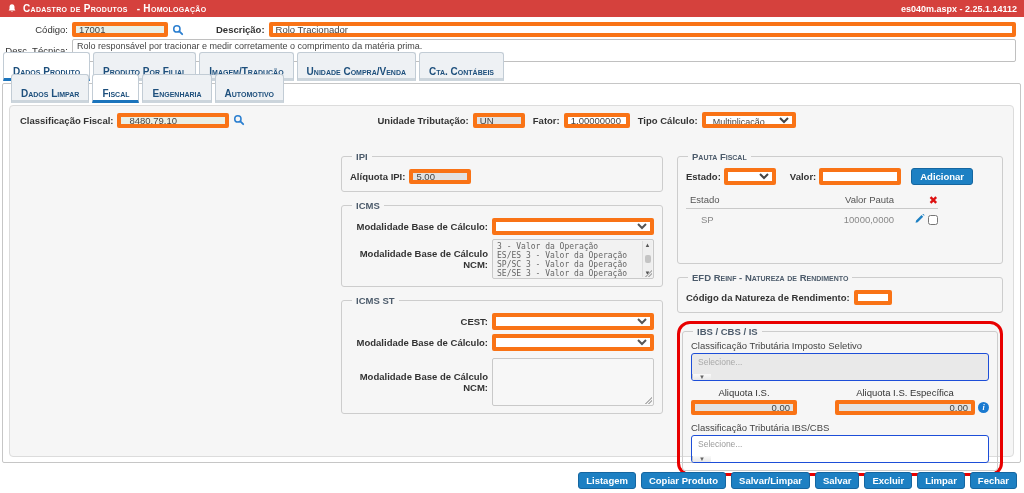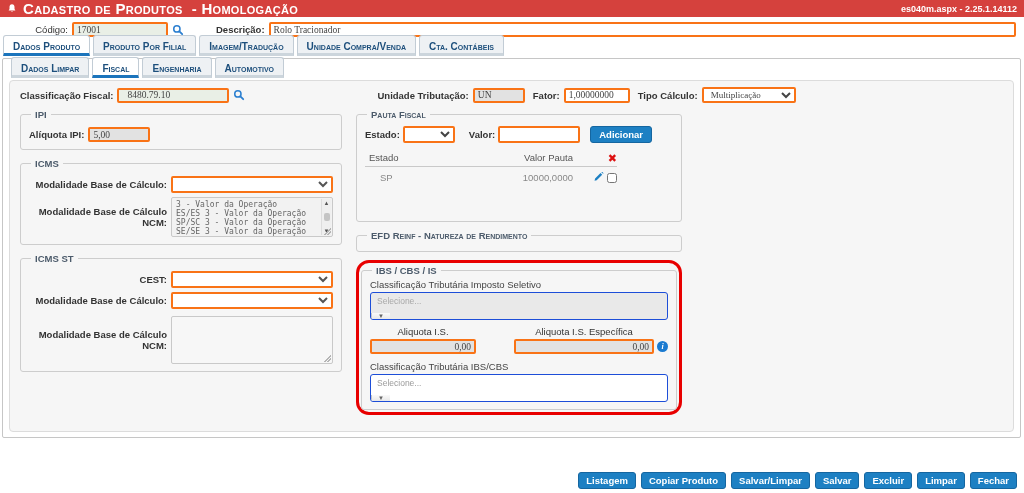--- a/index.html
+++ b/index.html
@@ -5,60 +5,60 @@
   * { margin:0; padding:0; box-sizing:border-box; }
   html,body { width:1024px; height:493px; }
   body {
     position:relative; background:#fff; overflow:hidden;
     font-family:"Liberation Sans","DejaVu Sans",sans-serif;
     font-size:9.5px; color:#333;
   }
   
   .titlebar { height:17px; background:#d5413d; color:#fff; display:flex; align-items:center; padding:0 7px; }
   .titlebar .bell { margin-right:6px; display:flex; align-items:center; }
-  .titlebar .title, .titlebar .env { font-weight:bold; font-variant:small-caps; font-size:15px; letter-spacing:.3px; }
+  .titlebar .title, .titlebar .env { font-weight:bold; font-variant:small-caps; font-size:10px; letter-spacing:.3px; }
   .titlebar .env { margin-left:9px; }
   .titlebar .page-ref { margin-left:auto; font-size:9px; font-weight:bold; }
   
   .form-header { padding:3px 8px 2px 0; }
   .fh-row { display:flex; align-items:center; margin-top:2px; }
   .fh-label { width:72px; text-align:right; padding-right:4px; flex:none; }
   .bold { font-weight:bold; }
   input[type=text], select, .txtbox {
-    border:2px solid #f97316; border-radius:2px; font-family:Liberation Serif, serif;
+    border:4px solid #f97316; border-radius:2px; font-family:Liberation Sans, sans-serif;
     font-size:9.5px; height:15px; padding:0 3px; color:#444; background:#fff;
   }
   .ro { background:#e2e2e2 !important; color:#666; }
   #codigo-input { width:96px; background:#e9efe6; }
   .search-icon { margin:0 4px; display:flex; align-items:center; cursor:pointer; }
   #descricao-label { margin-left:28px; }
   #descricao-input { flex:1; }
   #desc-tecnica { flex:1; height:23px; resize:none; border:1px solid #c0c0c0; border-radius:2px; font-family:inherit; font-size:9px; padding:1px 4px; color:#444; }
   
   .tabs { display:flex; gap:3px; padding-left:3px; height:17px; align-items:flex-end; }
   .tab {
     font-variant:small-caps; font-weight:bold; color:#1d4f7c; font-size:10px;
-    padding:5px 9px 1px; background:#eef1f4; border:1px solid #c2ccd5;
+    padding:13px 9px 1px; background:#eef1f4; border:1px solid #c2ccd5;
     border-radius:3px 3px 0 0; border-bottom:3px solid #ccd5dc; cursor:pointer; white-space:nowrap;
   }
   .tab.active { background:#fff; border-bottom:3px solid #1b74bc; }
   
   .panel { margin:2px 3px 0 2px; height:380px; background:#fff; border:1px solid #c6c6c6; border-radius:2px; padding:3px 6px; }
   .tabs.sub { height:16px; padding-left:2px; }
   .graybox { margin-top:2px; background:#f6f6f6; border:1px solid #dcdcdc; border-radius:4px; padding:5px 10px; height:352px; }
   .fiscal-top { display:flex; align-items:center; height:18px; }
   #cf-input { width:112px; background:#e9efe6;padding-left:8px; }
   #ut-group { margin-left:128px; }
   .inline { display:flex; align-items:center; }
   .gap8 { margin-left:8px; }
   #un-input { width:52px; }
   #fator-input { width:66px; }
   #tipo-calc-select { width:94px; height:16px; font-size:9px; }
   
-  .columns { display:flex; gap:14px; margin-top:5px; align-items:flex-start; }
+  .columns { display:flex; gap:14px; margin-top:22px; align-items:flex-start;justify-content:flex-end; }
   .col-left { width:322px; }
   .col-right { width:326px; }
   fieldset { border:1px solid #cdcdcd; border-radius:3px; margin-bottom:8px; padding:3px 8px 7px; }
   legend { font-variant:small-caps; font-weight:bold; font-size:9.5px; color:#4c5b6b; padding:0 4px; margin-left:2px; }
   .frow { display:flex; align-items:center; margin-top:4px; }
   .flabel { width:142px; text-align:right; padding-right:4px; font-weight:bold; flex:none; }
   .fctrl { flex:1; }
   select.full { width:100%; height:17px; font-size:9px; color:#555; }
   
   .ncmbox { position:relative; flex:1; border:1px solid #c9c9c9; border-radius:2px; background:#f2f2f2; height:40px; overflow:hidden; }
@@ -127,20 +127,24 @@
     <span class="fh-label">Código:</span>
     <input type="text" id="codigo-input" value="17001" style="">
     <span class="search-icon">
       <svg width="12" height="12" viewBox="0 0 16 16">
           <circle cx="6.5" cy="6.5" r="4.2" fill="none" stroke="#2b7fd0" stroke-width="2"></circle>
           <line x1="9.8" y1="9.8" x2="13.6" y2="13.6" stroke="#2b7fd0" stroke-width="2.4" stroke-linecap="round"></line>
         </svg>
     </span>
     <span class="fh-label bold" id="descricao-label" style="width:auto">Descrição:</span>
     <input type="text" id="descricao-input" value="Rolo Tracionador" style="">
+  </div>
+  <div class="fh-row">
+    <span class="fh-label">Desc. Técnica:</span>
+    <textarea id="desc-tecnica" style="">Rolo responsável por tracionar e medir corretamente o comprimento da matéria prima.</textarea>
   </div>
 </div>
 
 <div class="tabs">
   <span class="tab active">Dados Produto</span>
   <span class="tab">Produto Por Filial</span>
   <span class="tab">Imagem/Tradução</span>
   <span class="tab">Unidade Compra/Venda</span>
   <span class="tab">Cta. Contábeis</span>
 </div>
@@ -270,20 +274,24 @@
                     </svg>
                 </span>
                 <input type="checkbox" style="">
               </span>
             </div>
           </div>
         </fieldset>
 
         <fieldset>
           <legend>EFD Reinf - Natureza de Rendimento</legend>
+          <div class="frow">
+            <span class="bold">Código da Natureza de Rendimento:</span>
+            <input type="text" id="efd-input" value="" style="">
+          </div>
         </fieldset>
 
         <div class="highlight">
           <fieldset>
             <legend>IBS / CBS / IS</legend>
 
             <div class="plain-label" style="margin-top:0">Classificação Tributária Imposto Seletivo</div>
             <div class="combo disabled">
               <span class="combo-text">Selecione...</span>
               <span class="combo-btn">▼</span>

